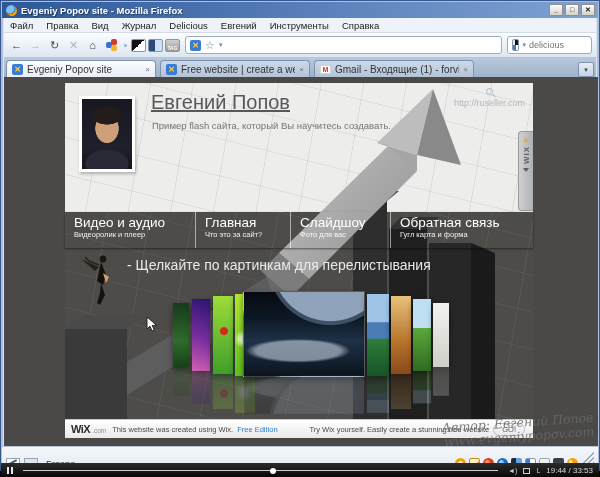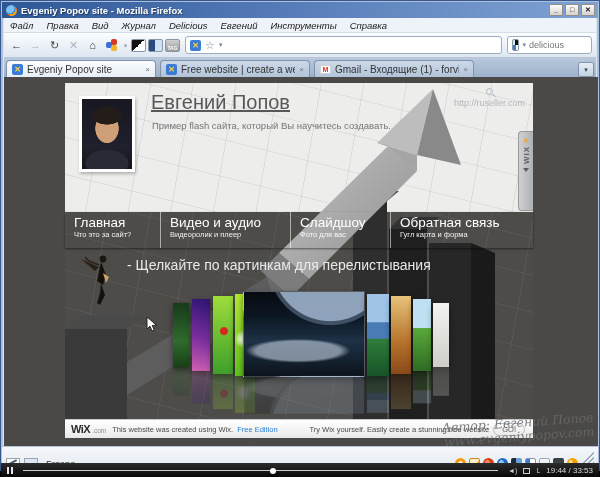--- a/index.html
+++ b/index.html
@@ -18,21 +18,21 @@
   .title-text { color:#fff; font-size:9.5px; font-weight:bold; flex:1;
     text-shadow:1px 1px 1px rgba(0,0,0,.4); white-space:nowrap; }
   .winbtns { display:flex; gap:2px; }
   .winbtn { width:14px; height:12px; background:linear-gradient(#fdfdfd,#d5d2cc);
     border:1px solid #8f8f8f; border-radius:1px; font-size:7px; line-height:9px;
     text-align:center; color:#222; font-weight:bold; }
 
   
   .menubar { position:absolute; left:3px; top:17px; right:3px; height:15px;
     background:#eef2f9; display:flex; align-items:center; gap:13px; padding:0 6px;
-    border-bottom:1px solid #d4dce8;font-style:italic; }
+    border-bottom:1px solid #d4dce8; }
   .menu-item { font-size:9.5px; color:#222; white-space:nowrap; }
 
   
   .toolbar { position:absolute; left:3px; top:32px; right:3px; height:25px;
     background:linear-gradient(#fbfdfe,#dde6f1); border-bottom:1px solid #b7c5d6;
     display:flex; align-items:center; padding:0 4px; gap:2px; }
   .tb-btn { width:17px; height:17px; display:flex; align-items:center; justify-content:center;
     font-size:11px; color:#444; border-radius:3px; }
   .tb-btn.dis { color:#aab4c0; }
   .tb-back { color:#333; font-weight:bold; }
@@ -330,27 +330,27 @@
         <span>http://ruseller.com</span>
       </div>
 
       <div class="wix-side-tab">
         <span class="wix-x">✕</span>
         <span class="wix-vert">WIX</span>
         <span class="wix-arrow"></span>
       </div>
 
       <div class="s-nav">
+        <span class="nav-item nav-2">
+          <div class="nt">Видео и аудио</div>
+          <div class="ns">Видеоролик и плеер</div>
+        </span>
         <span class="nav-item nav-1">
           <div class="nt">Главная</div>
           <div class="ns">Что это за сайт?</div>
-        </span>
-        <span class="nav-item nav-2">
-          <div class="nt">Видео и аудио</div>
-          <div class="ns">Видеоролик и плеер</div>
         </span>
         <span class="nav-item nav-3">
           <div class="nt">Слайдшоу</div>
           <div class="ns">Фото для вас</div>
         </span>
         <span class="nav-item nav-4">
           <div class="nt">Обратная связь</div>
           <div class="ns">Гугл карта и форма</div>
         </span>
       </div>

